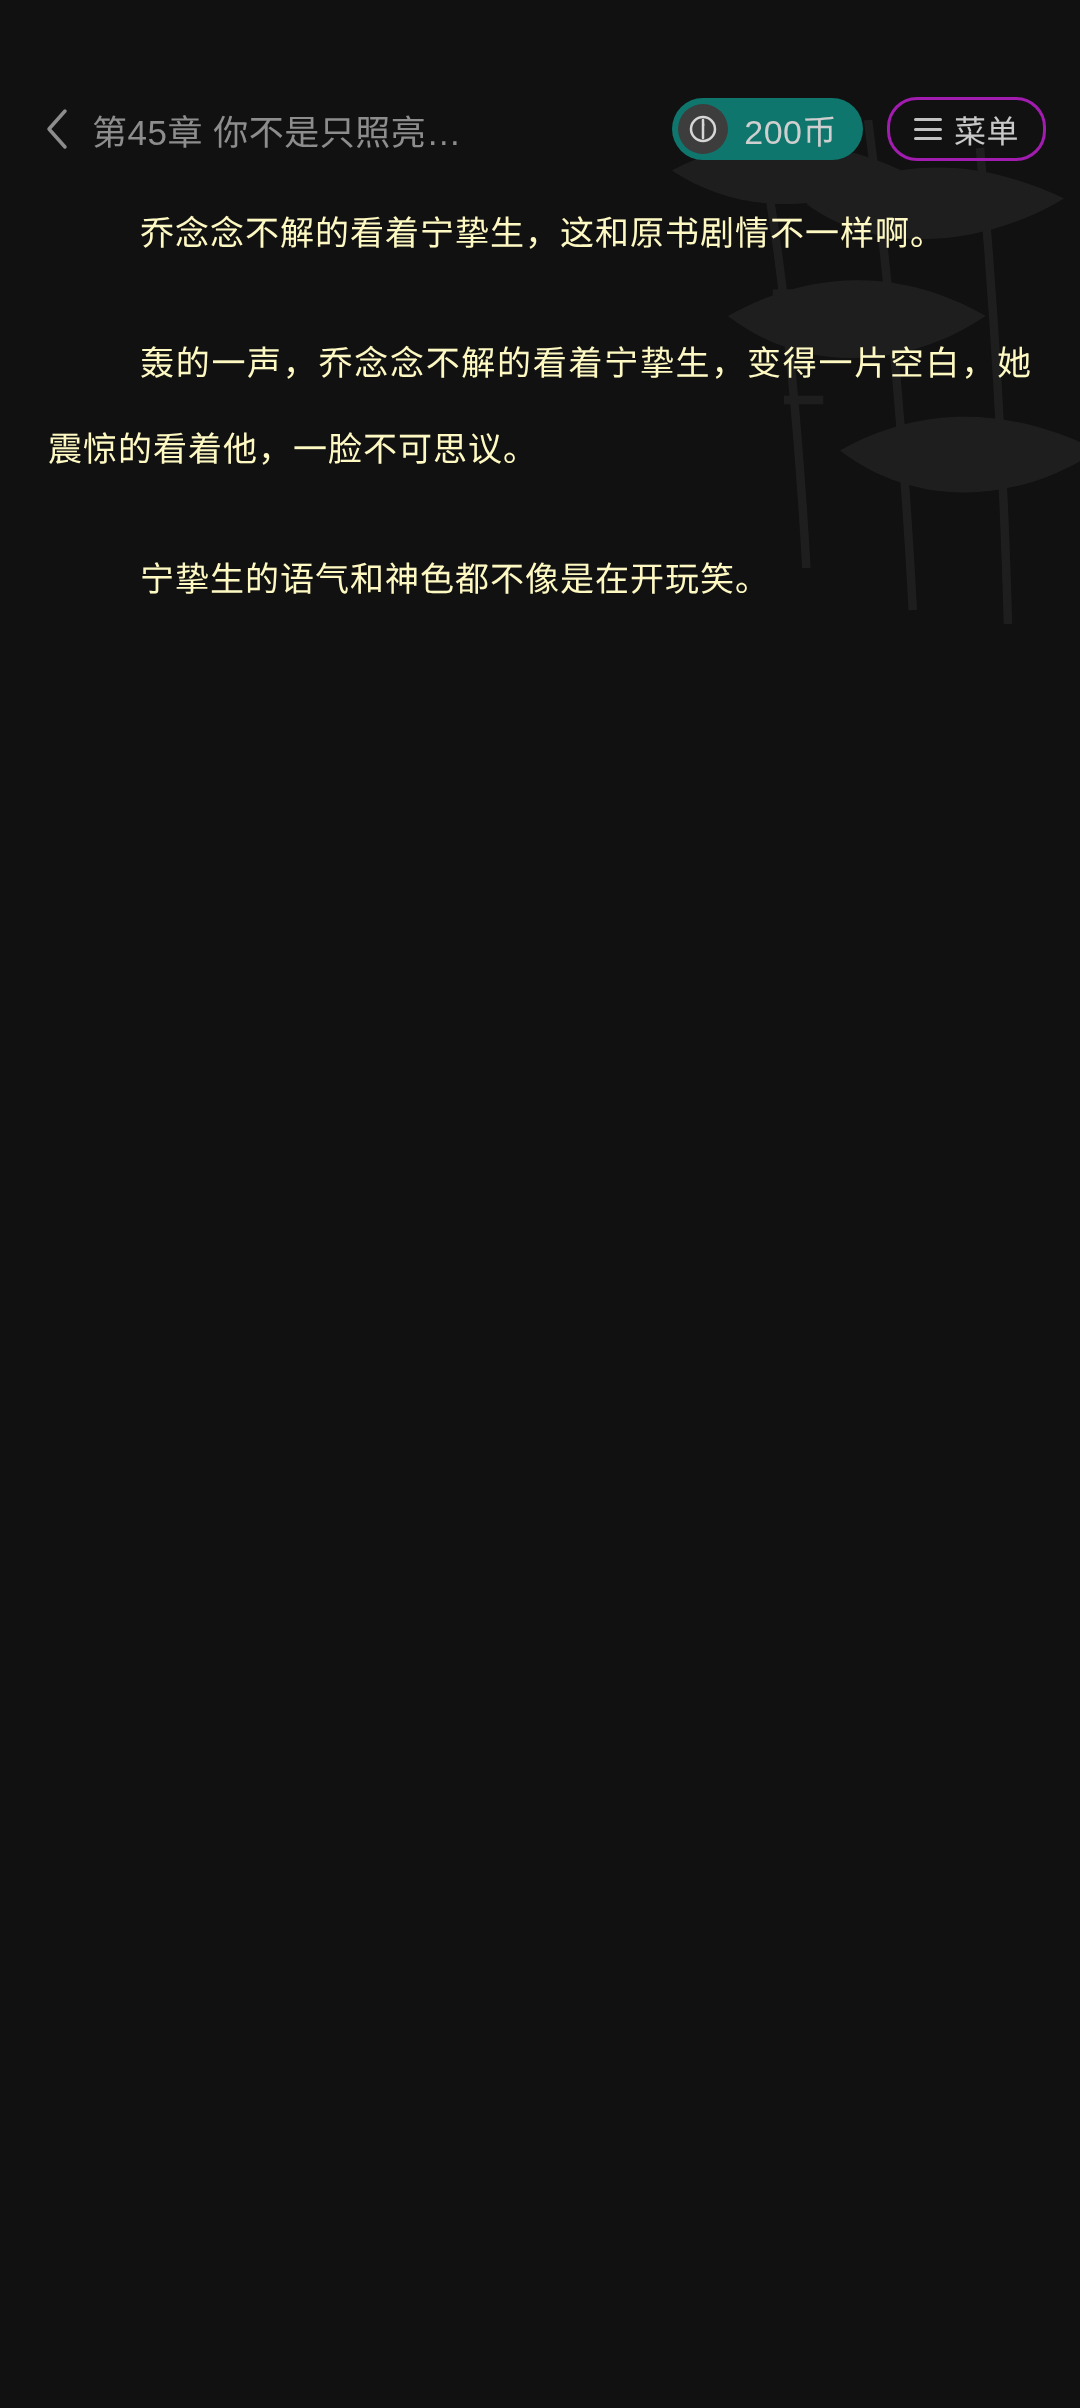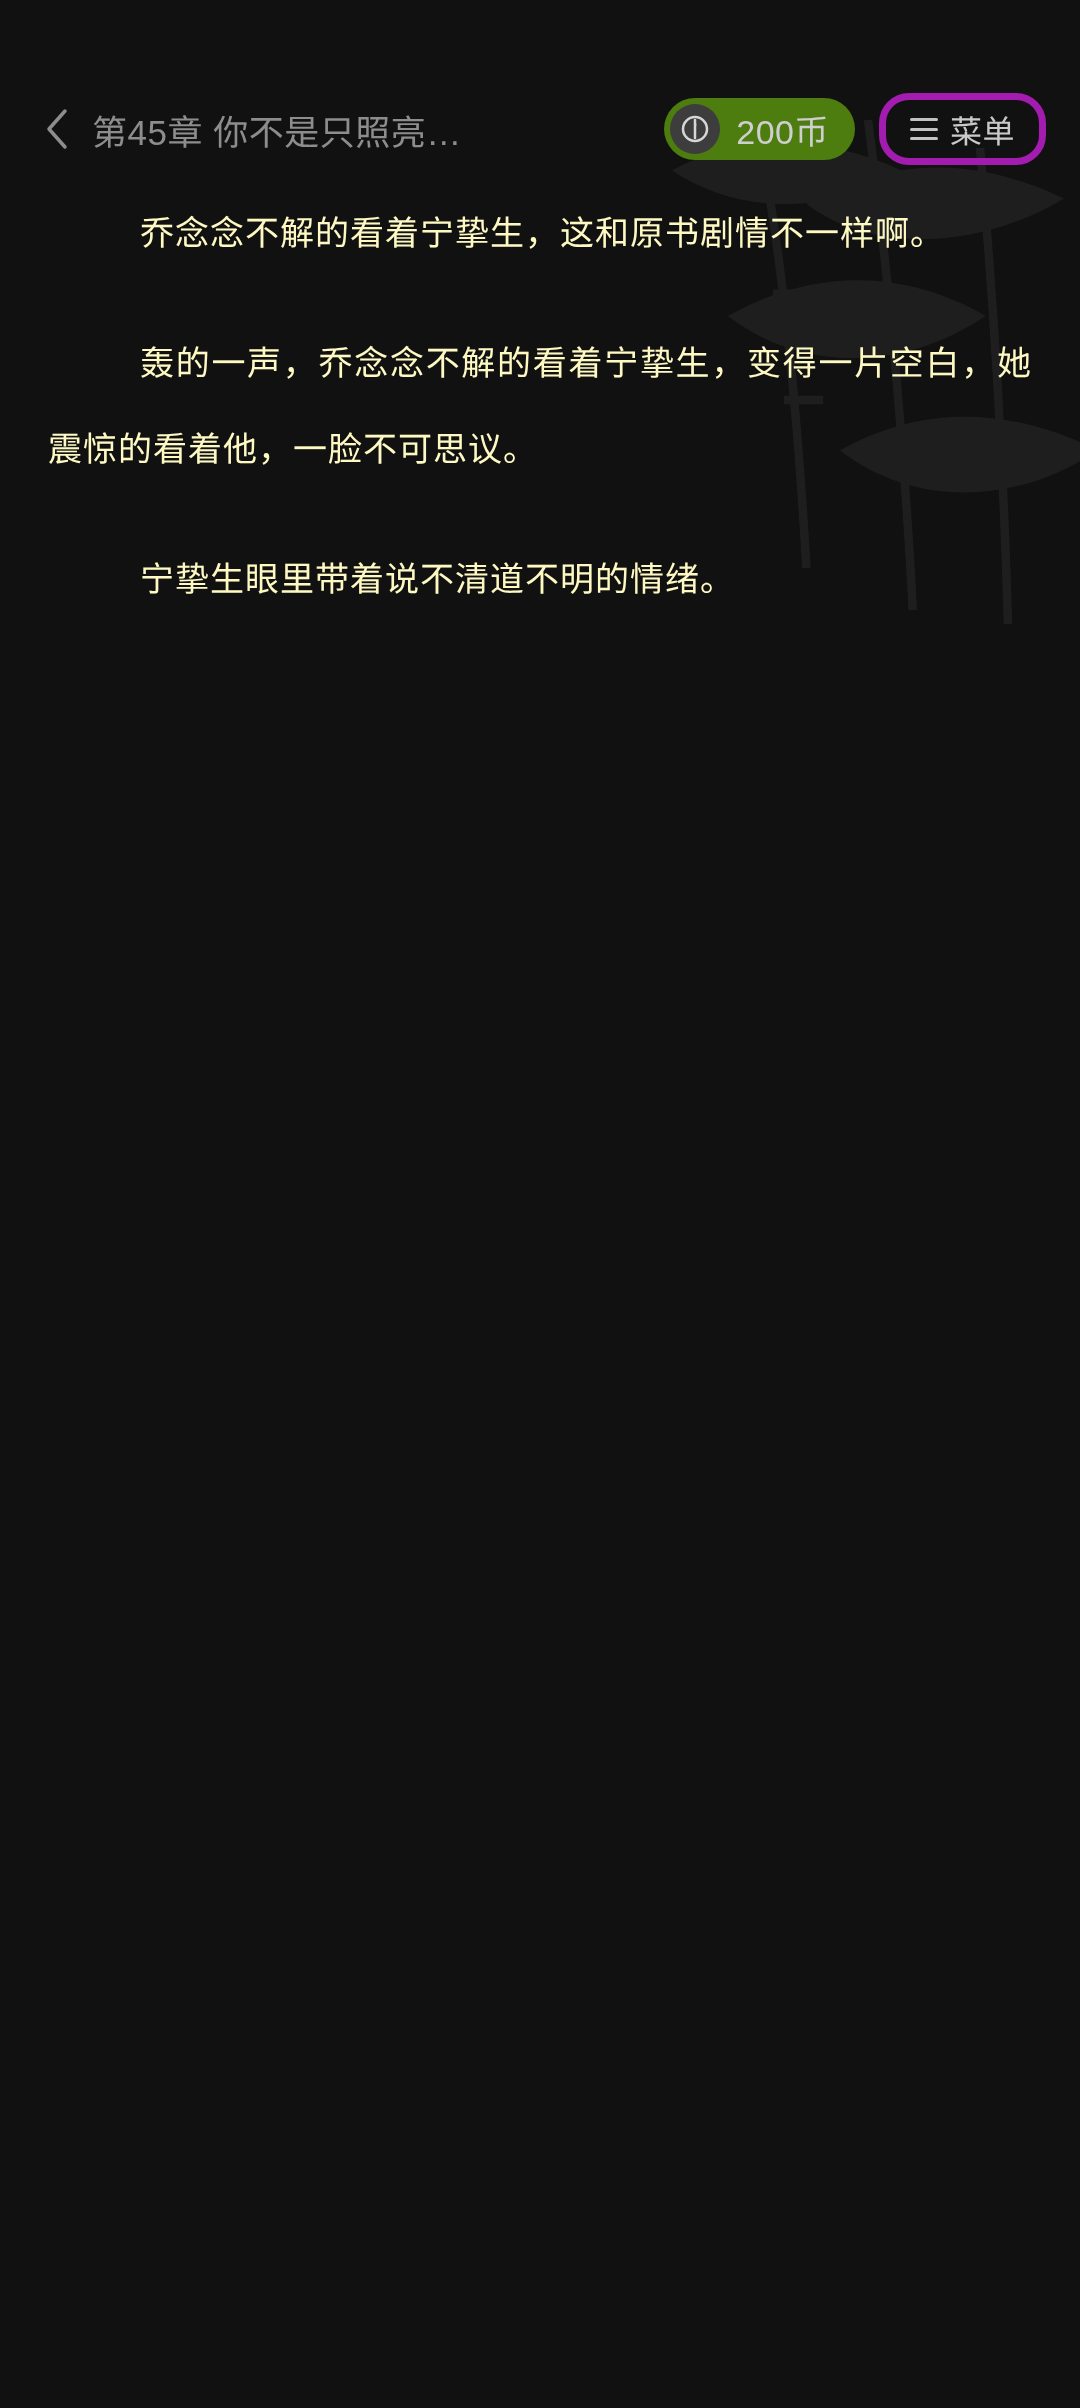--- a/index.html
+++ b/index.html
@@ -73,21 +73,21 @@
     flex: 0 1 auto;
   }
 
   .topbar-spacer { flex: 1 1 auto; }
 
   .coin-pill {
     margin-top: 44px;
     height: 62px;
     display: flex;
     align-items: center;
-    background: #4d7c0f;
+    background: #0f766e;
     border-radius: 34px;
     padding: 0 26px 0 6px;
     flex: 0 0 auto;
   }
   .coin-icon {
     width: 50px;
     height: 50px;
     border-radius: 50%;
     background: #3d3d3d;
     display: flex;
@@ -102,21 +102,21 @@
     font-size: 34px;
     letter-spacing: 0.5px;
   }
 
   .menu-pill {
     margin-top: 44px;
     margin-left: 24px;
     height: 58px;
     display: flex;
     align-items: center;
-    border: 7px solid #a21caf;
+    border: 3px solid #a21caf;
     border-radius: 30px;
     padding: 0 24px;
     flex: 0 0 auto;
   }
   .menu-icon {
     width: 28px;
     height: 22px;
     margin-right: 12px;
     display: flex;
     flex-direction: column;
@@ -215,16 +215,16 @@
           <i></i>
           <i></i>
       </span>
       <span class="menu-label">菜单</span>
     </div>
   </div>
 
   <div class="content">
     <p class="para">乔念念不解的看着宁挚生，这和原书剧情不一样啊。</p>
     <p class="para">轰的一声，乔念念不解的看着宁挚生，变得一片空白，她震惊的看着他，一脸不可思议。</p>
-    <p class="para">宁挚生眼里带着说不清道不明的情绪。</p>
+    <p class="para">宁挚生的语气和神色都不像是在开玩笑。</p>
   </div>
 
 </div>
 
 </body></html>

